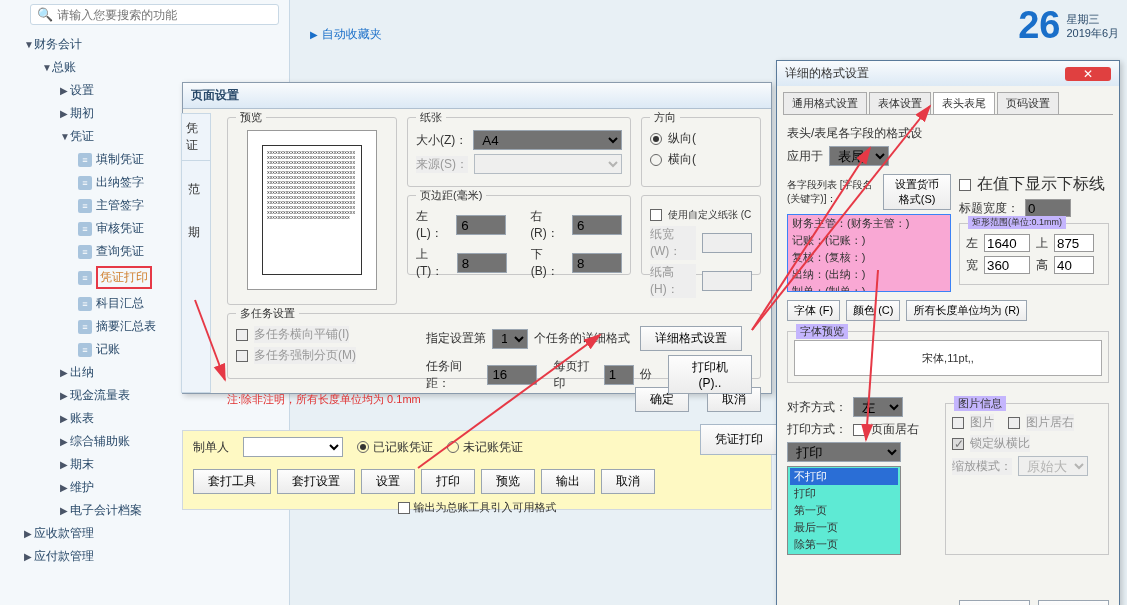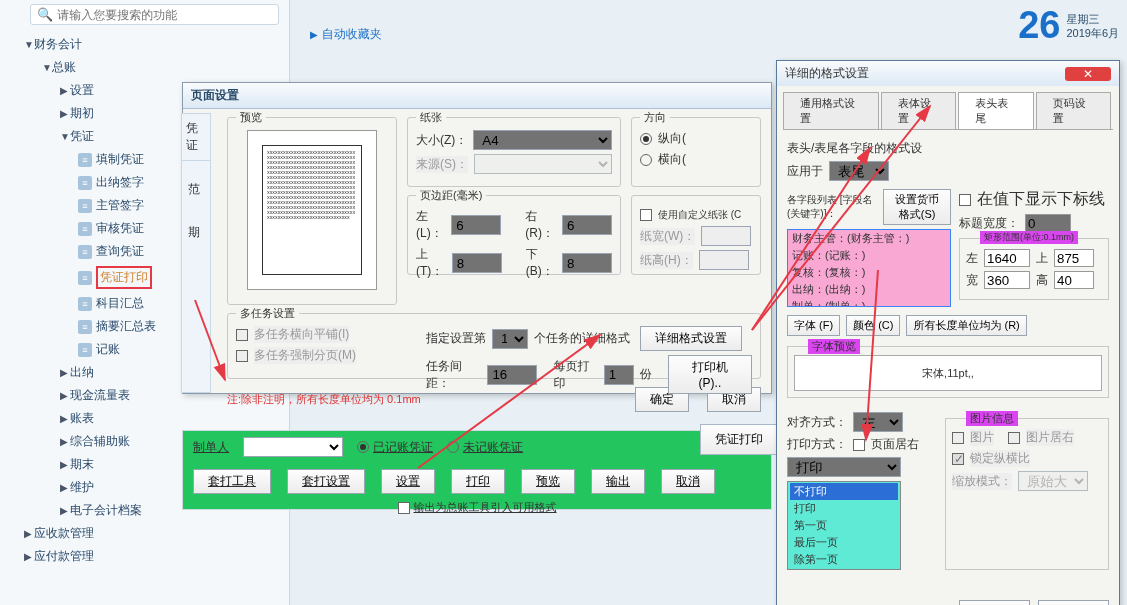--- a/index.html
+++ b/index.html
@@ -20,28 +20,28 @@
 .tree-node.lvl4 { padding-left: 64px; }
 .tree-icon { display: inline-block; width: 14px; height: 14px; background: #a8c4dd; border-radius: 2px; margin-right: 4px; font-size: 9px; text-align: center; line-height: 14px; color: #fff; }
 .highlight-box { border: 2px solid #e63946; padding: 1px 2px; }
 .auto-fav { position: absolute; left: 310px; top: 26px; color: #1a6fc9; font-size: 12px; display: flex; align-items: center; }
 .auto-fav .tri { color: #1a6fc9; margin-right: 4px; font-size: 10px; }
 .date-box { position: absolute; right: 8px; top: 4px; display: flex; align-items: center; }
 .date-big { font-size: 38px; color: #1a6fc9; font-weight: bold; margin-right: 6px; }
 .date-side { font-size: 11px; color: #2a4a6a; line-height: 14px; }
 
 
-.voucher-panel { position: absolute; left: 182px; top: 430px; width: 590px; height: 80px; background: #22c55e; border: 1px solid #d0d8e0; text-decoration: underline; }
+.voucher-panel { position: absolute; left: 182px; top: 430px; width: 590px; height: 80px; background: #fef9c3; border: 1px solid #d0d8e0; }
 .vp-row1 { display: flex; align-items: center; padding: 6px 10px; gap: 14px; }
 .vp-row1 label { color: #333; }
 .vp-select { width: 100px; height: 20px; border: 1px solid #9aa5b1; background: #fff; }
 .radio-g { display: inline-flex; align-items: center; gap: 4px; }
 .radio-dot { width: 12px; height: 12px; border: 1px solid #666; border-radius: 50%; display: inline-block; position: relative; }
 .radio-dot.checked::after { content: ""; position: absolute; left: 2px; top: 2px; width: 6px; height: 6px; background: #333; border-radius: 50%; }
-.vp-row2 { display: flex; padding: 6px 10px; gap: 16px; }
+.vp-row2 { display: flex; padding: 6px 10px; gap: 6px; }
 .btn { border: 1px solid #9aa5b1; background: linear-gradient(#fdfdfd,#ececec); padding: 3px 14px; cursor: pointer; font-size: 12px; }
 .vp-row3 { padding: 0 10px; display: flex; align-items: center; justify-content: center; gap: 4px; font-size: 11px; }
 .chk { width: 12px; height: 12px; border: 1px solid #666; background: #fff; display: inline-block; }
 
 
 .dlg-page { position: absolute; left: 182px; top: 82px; width: 590px; height: 312px; background: #f4f4f0; border: 1px solid #8a9bad; box-shadow: 2px 2px 6px rgba(0,0,0,.2); }
 .dlg-title { background: linear-gradient(#f9fbfd,#dce9f5); padding: 4px 8px; font-weight: bold; color: #2a4a6a; border-bottom: 1px solid #b0c0d0; }
 .dlg-body { padding: 8px 10px; position: relative; }
 .fs { border: 1px solid #c8c8c8; border-radius: 3px; padding: 8px 8px; margin-bottom: 8px; position: relative; }
 .fs-legend { position: absolute; top: -8px; left: 8px; background: #f4f4f0; padding: 0 4px; font-size: 11px; }
@@ -52,33 +52,33 @@
 .inp-sm { width: 50px; }
 .dis { background: #eee; color: #999; }
 .red-note { color: #e03030; font-size: 11px; }
 .flex { display: flex; gap: 10px; }
 
 
 .dlg-detail { position: absolute; left: 776px; top: 60px; width: 344px; height: 574px; background: #f4f4f0; border: 1px solid #5a7a9a; box-shadow: 2px 2px 6px rgba(0,0,0,.2); }
 .dlg-detail .title { background: linear-gradient(#f9fbfd,#dce9f5); padding: 4px 8px; font-size: 12px; display: flex; justify-content: space-between; align-items: center; }
 .close-x { background: #e04040; color: #fff; border-radius: 3px; padding: 0 18px; font-size: 12px; cursor: pointer; }
 .tabs { display: flex; border-bottom: 1px solid #aaa; margin: 6px 6px 0; }
-.tab { padding: 3px 16px; border: 1px solid #aaa; border-bottom: none; background: #ececec; margin-right: 2px; font-size: 11px; cursor: pointer; }
+.tab { padding: 3px 8px; border: 1px solid #aaa; border-bottom: none; background: #ececec; margin-right: 2px; font-size: 11px; cursor: pointer; }
 .tab.active { background: #fff; }
 .detail-body { padding: 6px 10px; font-size: 11px; }
 .field-list { border: 1px solid #3b82f6; height: 78px; overflow: hidden; background: #f9a8d4; font-size: 11px; }
 .field-list div { padding: 1px 4px; }
 .small-input { width: 46px; height: 18px; border: 1px solid #999; padding: 0 2px; }
 .mini-btn { border: 1px solid #9aa5b1; background: linear-gradient(#fdfdfd,#ececec); padding: 2px 6px; font-size: 11px; cursor: pointer; }
 .font-preview { border: 1px solid #aaa; height: 36px; display: flex; align-items: center; justify-content: center; background: #fff; margin-top: 2px; }
 .drop-list { border: 1px solid #888; background: #5eead4; width: 114px; font-size: 11px; }
 .drop-list div { padding: 1px 4px; }
 .drop-list .sel { background: #2a6ed6; color: #fff; }
 .grp { border: 1px solid #c8c8c8; padding: 6px 6px 6px; position: relative; margin-top: 10px; }
-.grp-legend { position: absolute; top: -8px; left: 20px; background: #d946ef; padding: 0 4px; font-size: 11px; }
+.grp-legend { position: absolute; top: -8px; left: 8px; background: #c4b5fd; padding: 0 4px; font-size: 11px; }
 .dlg-footer { position: absolute; bottom: 8px; right: 10px; display: flex; gap: 8px; }
 
 
 svg.overlay { position: absolute; left: 0; top: 0; pointer-events: none; }
 
 
 .vprint-btn { position: absolute; left: 700px; top: 424px; border: 1px solid #a8b8c8; background: linear-gradient(#fdfdfd,#ececec); padding: 6px 14px; font-size: 12px; cursor: pointer; }
 </style>
 </head>
 <body>
@@ -270,21 +270,21 @@
           </div>
           <div class="row">
             <span>上(T)：</span>
                 <input class="inp inp-sm" value="8" style="">
             <span style="margin-left:18px">下(B)：</span>
                 <input class="inp inp-sm" value="8" style="">
           </div>
         </div>
       </div>
 
-      <div style="width:130px">
+      <div style="width:120px">
         <div class="fs" style="height:70px">
           <div class="fs-legend">方向</div>
           <div class="row radio-g">
                 <span class="radio-dot checked"></span>
                 <span>纵向(</span>
               </div>
           <div class="row radio-g">
                 <span class="radio-dot"></span>
                 <span>横向(</span>
               </div>

